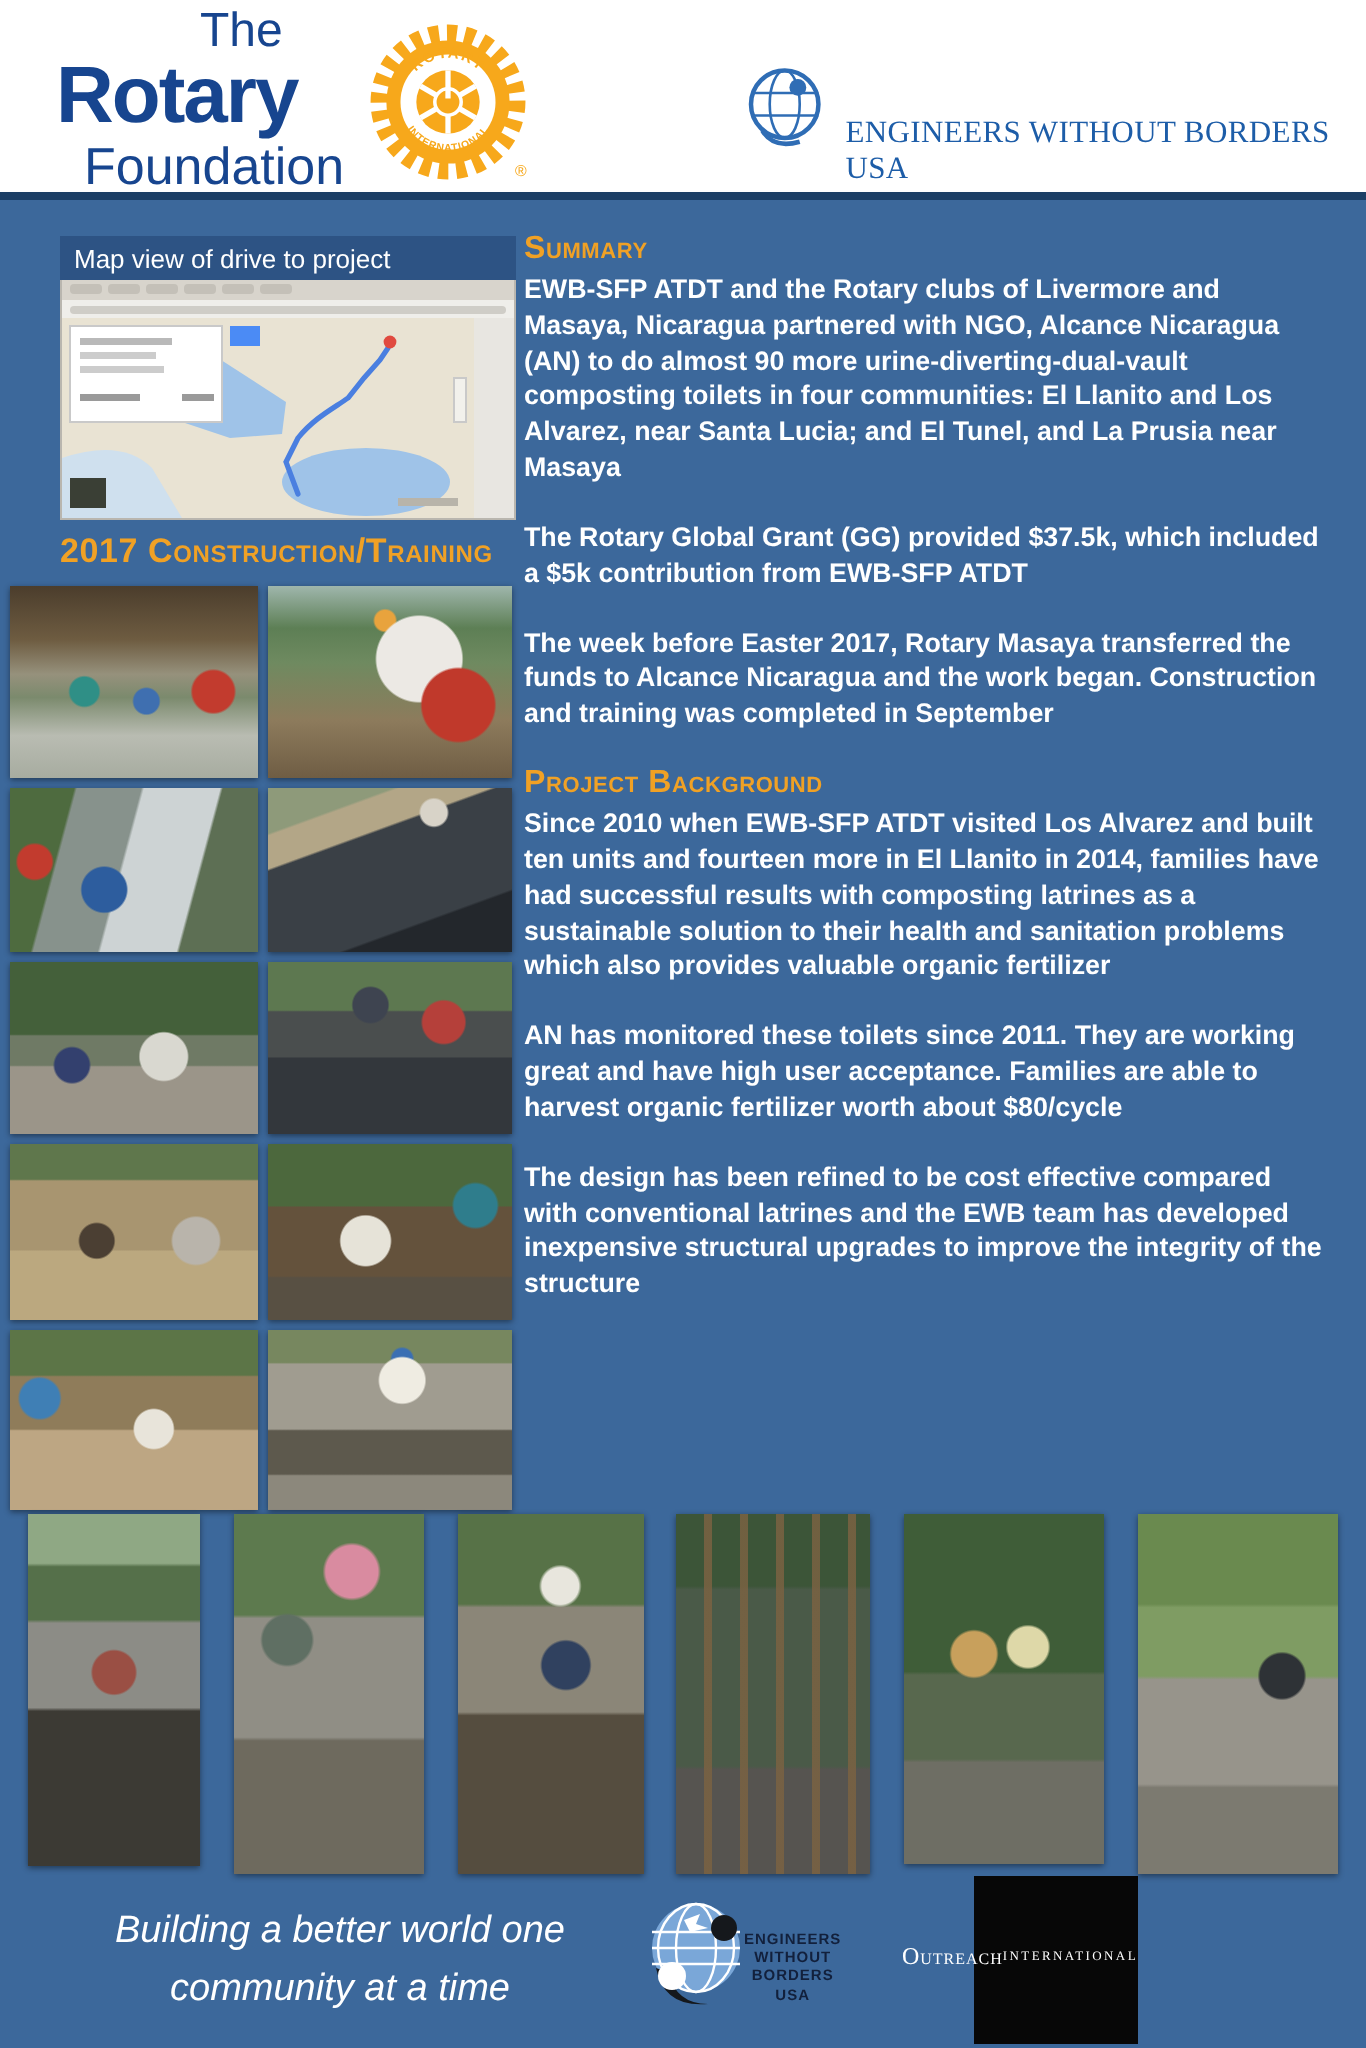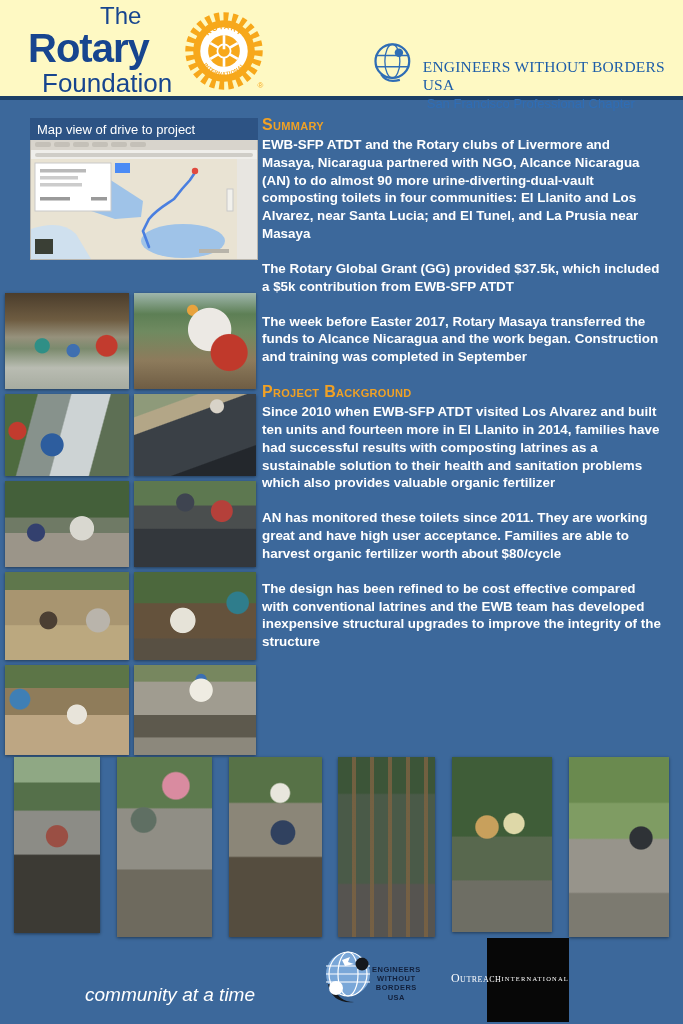--- a/index.html
+++ b/index.html
@@ -1,19 +1,19 @@
 <!DOCTYPE html>
 <html><head>
 <meta charset="utf-8">
 <style>
   html,body{margin:0;padding:0;background:#222;}
   .poster{position:relative;width:683px;height:1024px;background:#3c689b;overflow:hidden;
           font-family:"Liberation Sans",sans-serif;margin:0 auto;}
   
-  .header{position:absolute;top:0;left:0;width:683px;height:100px;background:#fef9c3;
+  .header{position:absolute;top:0;left:0;width:683px;height:100px;background:#ffffff;
           border-bottom:4px solid #1c3f66;box-sizing:border-box;}
   .rotary-logo{position:absolute;left:28px;top:4px;display:flex;align-items:center;}
   .rotary-text{color:#17458f;line-height:1;}
   .r-the{font-size:24px;font-weight:400;margin-left:72px;}
   .r-rotary{font-size:40px;font-weight:700;letter-spacing:-1px;}
   .r-foundation{font-size:26px;font-weight:400;margin-left:14px;margin-top:2px;}
   .rotary-wheel{margin-left:8px;margin-top:2px;}
   .ewb-header-logo{position:absolute;left:368px;top:14px;display:flex;align-items:center;gap:6px;}
   .ewb-name{font-family:"Liberation Serif",serif;font-weight:400;font-size:15.5px;color:#1d5da8;letter-spacing:.2px;margin-top:44px;}
   .ewb-chapter{font-size:13px;color:#2f6db5;margin-top:2px;margin-left:4px;}
@@ -104,21 +104,20 @@
       <svg width="52" height="52" viewBox="0 0 52 52">
         <circle cx="26" cy="24" r="18" fill="none" stroke="#2f6db5" stroke-width="2.4"></circle>
         <ellipse cx="26" cy="24" rx="8" ry="18" fill="none" stroke="#2f6db5" stroke-width="1.4"></ellipse>
         <line x1="8" y1="18" x2="44" y2="18" stroke="#2f6db5" stroke-width="1.4"></line>
         <line x1="8" y1="30" x2="44" y2="30" stroke="#2f6db5" stroke-width="1.4"></line>
         <path d="M14,38 Q20,48 34,44" fill="none" stroke="#2f6db5" stroke-width="2.4"></path>
         <circle cx="33" cy="15" r="4.5" fill="#2f6db5"></circle>
       </svg>
       <div>
         <div class="ewb-name">ENGINEERS WITHOUT BORDERS USA</div>
-        <div class="ewb-chapter">San Francisco Professional Chapter</div>
       </div>
     </div>
   </div>
 
   <div class="map-card">
     <div class="map-title">Map view of drive to project</div>
     <div class="browser">
       <div class="chrome-bar1">
           <span></span>
           <span></span>
@@ -144,20 +143,21 @@
         <rect x="9" y="38" width="30" height="3.5" fill="#9a9a9a"></rect>
         <rect x="60" y="38" width="16" height="3.5" fill="#9a9a9a"></rect>
         <rect x="84" y="4" width="15" height="10" fill="#4b8bf5"></rect>
         <rect x="4" y="80" width="18" height="15" fill="#3a3f35"></rect>
         <rect x="168" y="90" width="30" height="4" fill="#b8b4aa"></rect>
         <rect x="196" y="30" width="6" height="22" fill="#f2f1ec" stroke="#c9c9c9"></rect>
       </svg>
     </div>
   </div>
 
+  <div class="construction-heading">2017 Construction/Training</div>
   <div class="photo-grid">
       <div class="photo gp-0"></div>
       <div class="photo gp-1"></div>
       <div class="photo gp-2"></div>
       <div class="photo gp-3"></div>
       <div class="photo gp-4"></div>
       <div class="photo gp-5"></div>
       <div class="photo gp-6"></div>
       <div class="photo gp-7"></div>
       <div class="photo gp-8"></div>
@@ -178,21 +178,21 @@
   <div class="photo-strip">
       <div class="photo bp-0"></div>
       <div class="photo bp-1"></div>
       <div class="photo bp-2"></div>
       <div class="photo bp-3"></div>
       <div class="photo bp-4"></div>
       <div class="photo bp-5"></div>
     </div>
 
   <div class="tagline">
-    <br>
+    <span>Building a better world one</span><br>
     <span>community at a time</span>
   </div>
 
   <div class="ewb-footer-logo">
     <svg width="62" height="66" viewBox="0 0 62 66">
       <circle cx="30" cy="28" r="22" fill="#7aa7d8"></circle>
       <g stroke="#ffffff" stroke-width="1.2" fill="none">
         <ellipse cx="30" cy="28" rx="10" ry="22"></ellipse>
         <ellipse cx="30" cy="28" rx="19" ry="22"></ellipse>
         <line x1="8" y1="20" x2="52" y2="20"></line>

